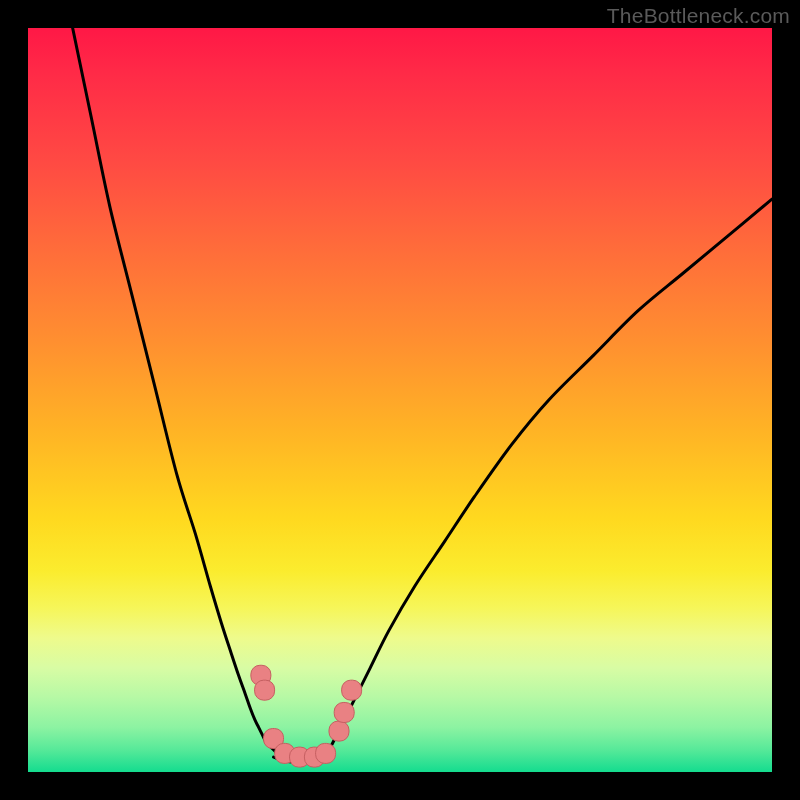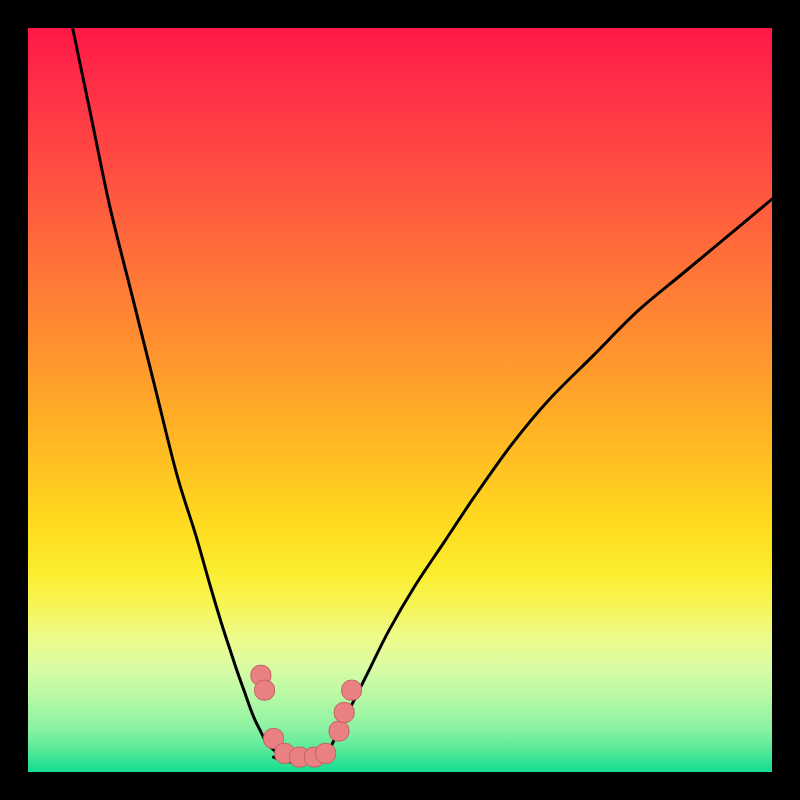--- a/index.html
+++ b/index.html
@@ -86,13 +86,14 @@
           <rect x="246.68" y="715.4" width="20" height="20" rx="9" ry="9" fill="#e98183" stroke="#c55f61" stroke-width="1"></rect>
           <rect x="261.56" y="719.12" width="20" height="20" rx="9" ry="9" fill="#e98183" stroke="#c55f61" stroke-width="1"></rect>
           <rect x="276.44" y="719.12" width="20" height="20" rx="9" ry="9" fill="#e98183" stroke="#c55f61" stroke-width="1"></rect>
           <rect x="287.6" y="715.4" width="20" height="20" rx="9" ry="9" fill="#e98183" stroke="#c55f61" stroke-width="1"></rect>
           <rect x="300.99199999999996" y="693.08" width="20" height="20" rx="9" ry="9" fill="#e98183" stroke="#c55f61" stroke-width="1"></rect>
           <rect x="306.2" y="674.48" width="20" height="20" rx="9" ry="9" fill="#e98183" stroke="#c55f61" stroke-width="1"></rect>
           <rect x="313.64" y="652.16" width="20" height="20" rx="9" ry="9" fill="#e98183" stroke="#c55f61" stroke-width="1"></rect>
         </g>
     </svg>
   </div>
+  <div class="watermark">TheBottleneck.com</div>
 </div>
 
 </body></html>

